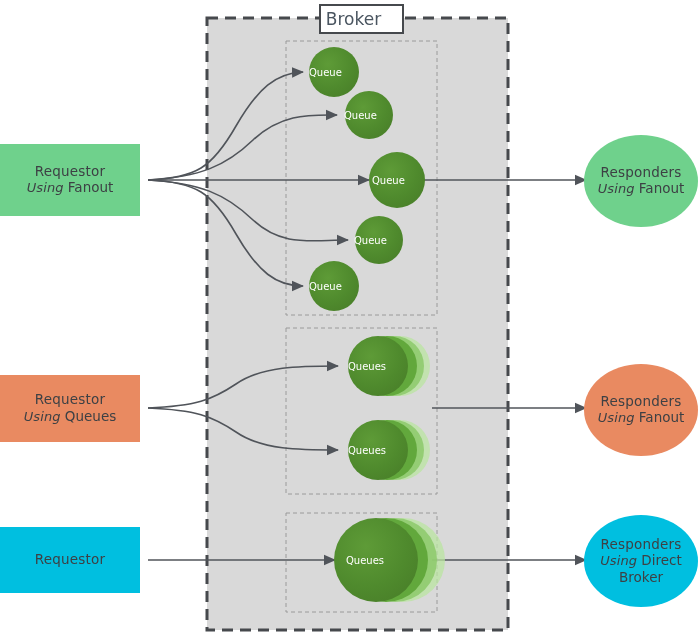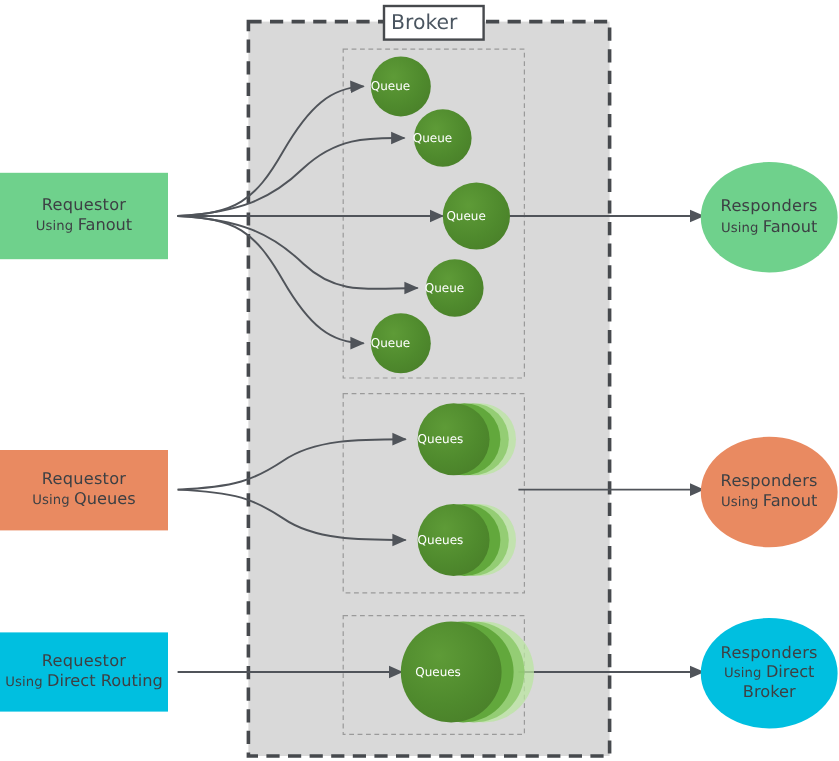--- a/index.html
+++ b/index.html
@@ -4,21 +4,21 @@
 <style>
   html,body{margin:0;padding:0;background:#ffffff;}
   body{width:699px;height:634px;font-family:"DejaVu Sans",sans-serif;}
   #stage{position:relative;width:699px;height:634px;overflow:hidden;background:#fff;}
   svg#canvas{position:absolute;left:0;top:0;width:699px;height:634px;}
 
   .lbl{position:absolute;display:flex;flex-direction:column;align-items:center;
        justify-content:center;text-align:center;color:#3d4044;pointer-events:none;}
   .lbl .l1{font-size:13.5px;letter-spacing:.2px;line-height:1.15;}
   .lbl .l2{font-size:13.5px;line-height:1.15;margin-top:1px;}
-  .lbl .l2 .sm{font-size:11px;letter-spacing:.1px;}
+  .lbl .l2 .sm{font-size:13px;letter-spacing:.1px;font-style:italic;}
   .qlbl{position:absolute;color:#ffffff;font-size:10px;text-align:left;
         width:100%;left:0;pointer-events:none;}
   .brokerlbl{position:absolute;color:#4a5560;font-size:17px;text-align:center;
         width:100%;left:0;pointer-events:none;}
 </style>
 </head>
 <body>
 
 <div id="stage">
 
@@ -111,21 +111,20 @@
   <div class="lbl" style="left:0;top:144px;width:140px;height:72px;">
     <div class="l1">Requestor</div>
     <div class="l2"><span class="sm">Using </span><span>Fanout</span></div>
   </div>
   <div class="lbl" style="left:0;top:375px;width:140px;height:67px;">
     <div class="l1">Requestor</div>
     <div class="l2"><span class="sm">Using </span><span>Queues</span></div>
   </div>
   <div class="lbl" style="left:0;top:527px;width:140px;height:66px;">
     <div class="l1">Requestor</div>
-    <div class="l2"><span class="sm">Using </span><span>Direct Routing</span></div>
   </div>
 
   <div class="lbl" style="left:584px;top:135px;width:114px;height:92px;">
     <div class="l1">Responders</div>
     <div class="l2"><span class="sm">Using </span><span>Fanout</span></div>
   </div>
   <div class="lbl" style="left:584px;top:364px;width:114px;height:92px;">
     <div class="l1">Responders</div>
     <div class="l2"><span class="sm">Using </span><span>Fanout</span></div>
   </div>

